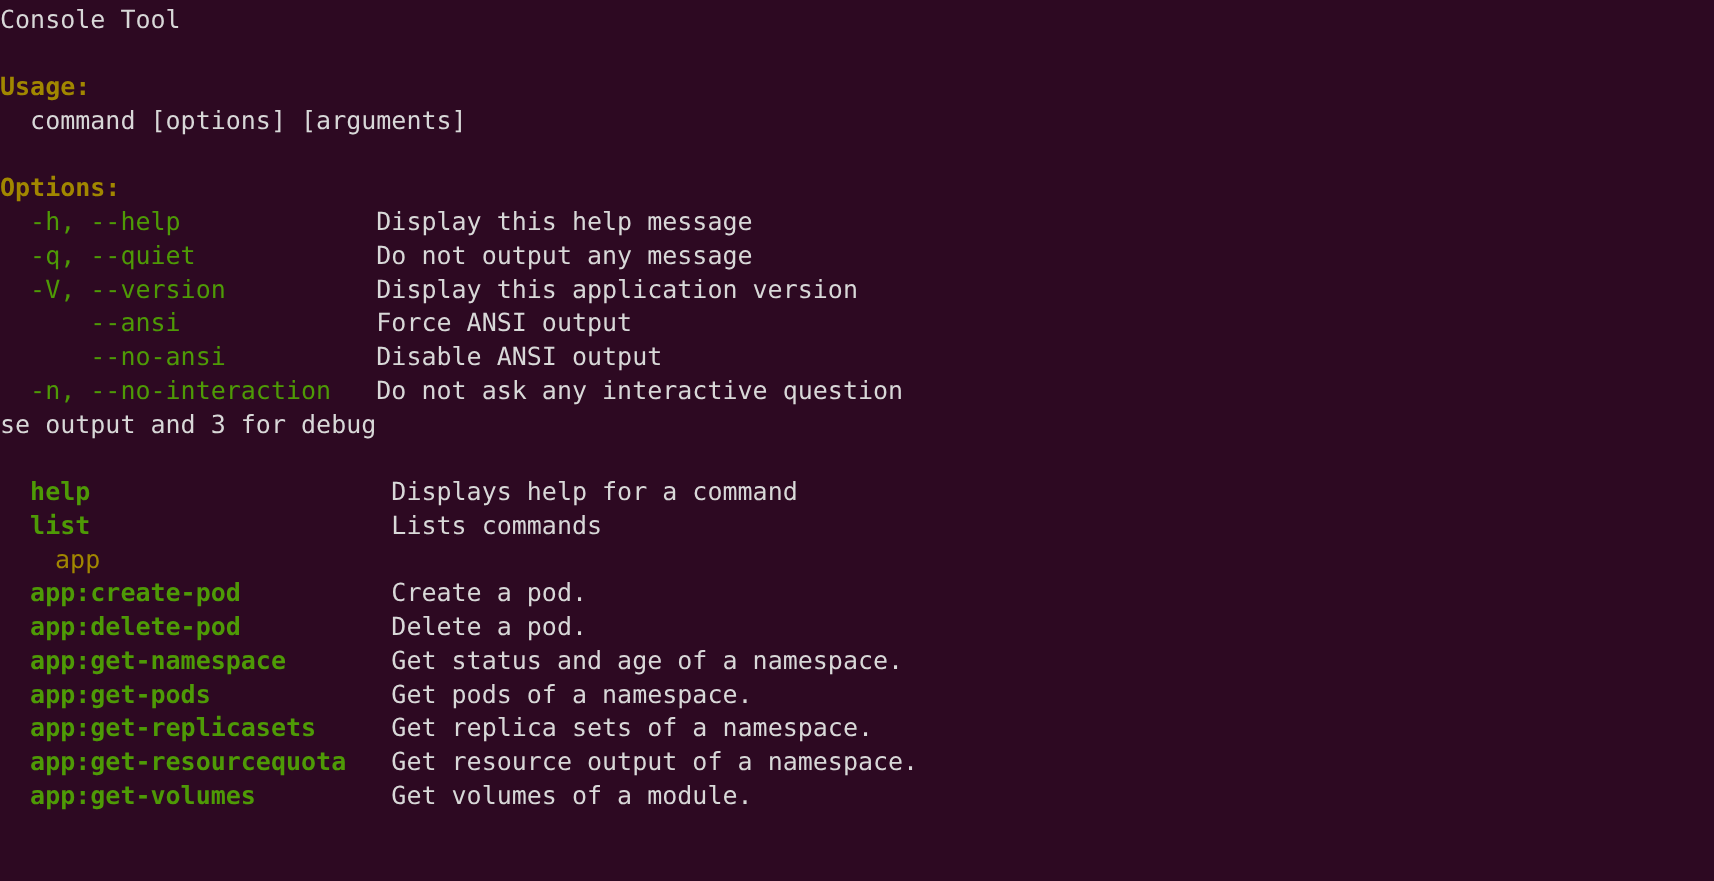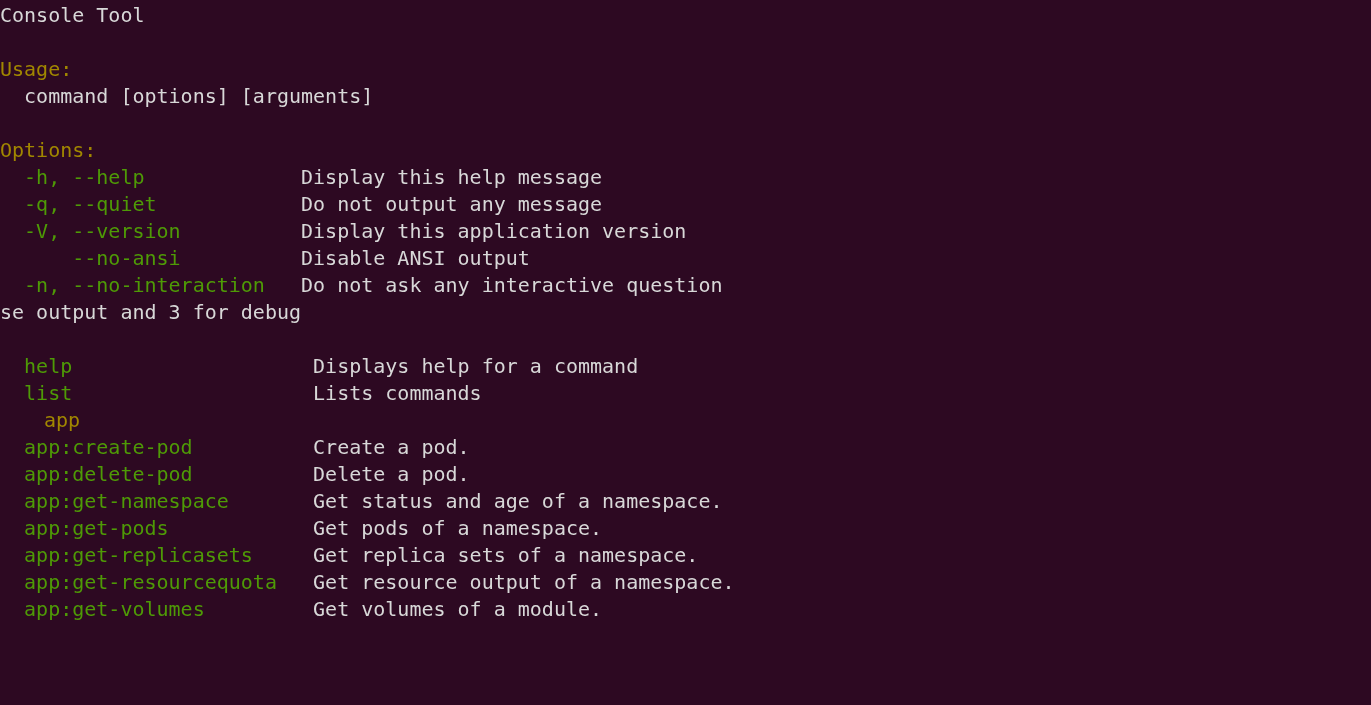--- a/index.html
+++ b/index.html
@@ -35,40 +35,41 @@
     font-size: 20px;
     line-height: 27px;
   }
   .line.blank {
     height: 27px;
   }
   .seg {
     white-space: pre;
     font-family: "DejaVu Sans Mono", "Liberation Mono", monospace;
   }
-  .c-head   { color: #a18700; }
-  .c-cmd    { color: #4e9a06; }
+  .c-head   { color: #a18700; font-weight: bold; }
+  .c-cmd    { color: #4e9a06; font-weight: bold; }
   .c-opt    { color: #4e9a06; text-align: center; }
   .c-plain  { color: #d8d8d8; }
   .c-ns     { color: #a18700; padding-left: 32px; }
 </style>
 </head>
 <body>
 
 <div id="terminal">
   <div class="screen" id="screen">
       <div class="line"><span class="seg c-plain">Console Tool</span></div>
       <div class="line blank">&nbsp;</div>
       <div class="line"><span class="seg c-head">Usage:</span></div>
       <div class="line"><span class="seg c-plain">  command [options] [arguments]</span></div>
       <div class="line blank">&nbsp;</div>
       <div class="line"><span class="seg c-head">Options:</span></div>
       <div class="line"><span class="seg c-opt">  -h, --help             </span><span class="seg c-plain">Display this help message</span></div>
       <div class="line"><span class="seg c-opt">  -q, --quiet            </span><span class="seg c-plain">Do not output any message</span></div>
       <div class="line"><span class="seg c-opt">  -V, --version          </span><span class="seg c-plain">Display this application version</span></div>
+      <div class="line"><span class="seg c-opt">      --ansi             </span><span class="seg c-plain">Force ANSI output</span></div>
       <div class="line"><span class="seg c-opt">      --no-ansi          </span><span class="seg c-plain">Disable ANSI output</span></div>
       <div class="line"><span class="seg c-opt">  -n, --no-interaction   </span><span class="seg c-plain">Do not ask any interactive question</span></div>
       <div class="line"><span class="seg c-plain">se output and 3 for debug</span></div>
       <div class="line blank">&nbsp;</div>
       <div class="line"><span class="seg c-cmd">  help                    </span><span class="seg c-plain">Displays help for a command</span></div>
       <div class="line"><span class="seg c-cmd">  list                    </span><span class="seg c-plain">Lists commands</span></div>
       <div class="line"><span class="seg c-ns"> app</span></div>
       <div class="line"><span class="seg c-cmd">  app:create-pod          </span><span class="seg c-plain">Create a pod.</span></div>
       <div class="line"><span class="seg c-cmd">  app:delete-pod          </span><span class="seg c-plain">Delete a pod.</span></div>
       <div class="line"><span class="seg c-cmd">  app:get-namespace       </span><span class="seg c-plain">Get status and age of a namespace.</span></div>

